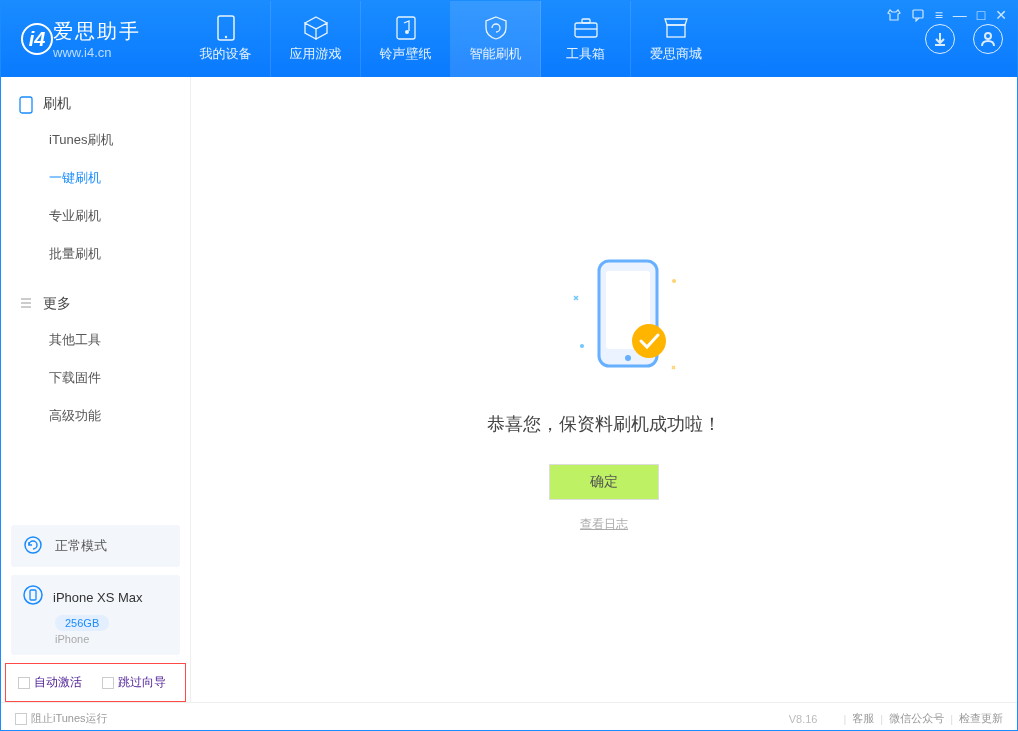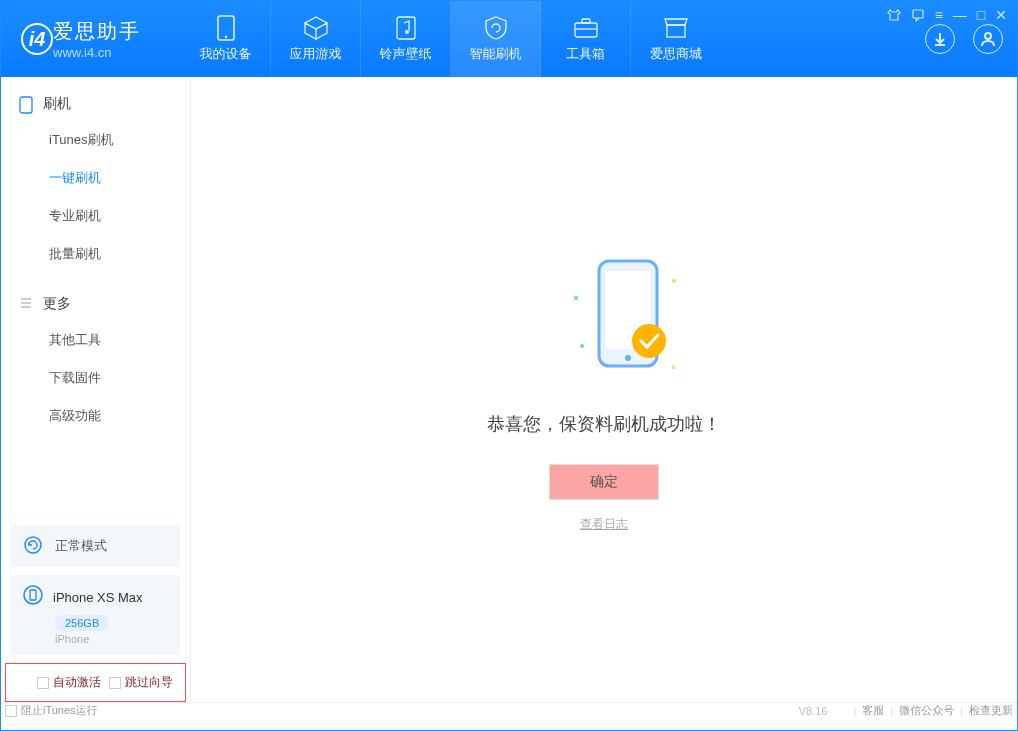--- a/index.html
+++ b/index.html
@@ -28,29 +28,29 @@
 .nav-item { padding: 10px 18px 10px 48px; font-size: 13px; color: #555; cursor: pointer; }
 .nav-item.active { color: #1a8cff; }
 .nav-spacer { flex: 1; }
 .status-card { margin: 4px 10px; background: #f3f6fa; border-radius: 3px; padding: 10px 12px; display: flex; align-items: center; font-size: 13px; color: #555; cursor: pointer; }
 .status-card .sicon { width: 22px; height: 22px; margin-right: 10px; }
 .device-card { margin: 4px 10px 8px; background: #f3f6fa; border-radius: 3px; padding: 10px 12px; }
 .device-row { display: flex; align-items: center; }
 .device-name { font-size: 13px; color: #333; font-weight: 500; margin-left: 10px; }
 .device-badge { display: inline-block; background: #e3efff; color: #1a8cff; font-size: 11px; padding: 2px 10px; border-radius: 10px; margin-top: 6px; margin-left: 32px; }
 .device-type { font-size: 11px; color: #aaa; margin-left: 32px; margin-top: 2px; }
-.bottom-opts { border-top: 1px solid #ddd; padding: 10px 12px; display: flex; gap: 8px; font-size: 12px; color: #7f1d1d; border: 1.5px solid #ff4a4a; margin: 0 4px; justify-content: flex-end; }
+.bottom-opts { border-top: 1px solid #ddd; padding: 10px 12px; display: flex; gap: 20px; font-size: 12px; color: #4c1d95; border: 1.5px solid #ff4a4a; margin: 0 4px; }
 .cbx { display: flex; align-items: center; gap: 4px; cursor: pointer; }
 .cbx-box { width: 12px; height: 12px; border: 1px solid #ccc; display: inline-block; }
 .main { flex: 1; position: relative; display: flex; flex-direction: column; align-items: center; justify-content: center; }
 .illustration { width: 120px; height: 140px; margin-bottom: 26px; position: relative; }
 .msg { font-size: 18px; color: #444; margin-bottom: 28px; }
-.btn-ok { border: 1px solid #ddd; background: #fca5a5; padding: 8px 40px; font-size: 14px; color: #555; cursor: pointer; margin-bottom: 16px; }
+.btn-ok { border: 1px solid #ddd; background: #bef264; padding: 8px 40px; font-size: 14px; color: #555; cursor: pointer; margin-bottom: 16px; }
 .log-link { font-size: 12px; color: #aaa; text-decoration: underline; cursor: pointer; }
-.footer { height: 24px; border-top: 1px solid #eee; display: flex; align-items: flex-start; padding: 0 4px; font-size: 11px; color: #999; }
+.footer { height: 24px; border-top: 1px solid #eee; display: flex; align-items: flex-end; padding: 0 14px; font-size: 11px; color: #999; }
 .footer .cbx { margin-right: auto; }
 .footer-right { display: flex; gap: 6px; align-items: center; }
 .footer-right span { cursor: pointer; }
 .sep { color: #ddd; }
 .version { color: #bbb; margin-right: 20px; }
 </style>
 </head>
 <body>
 
 <div class="header">

